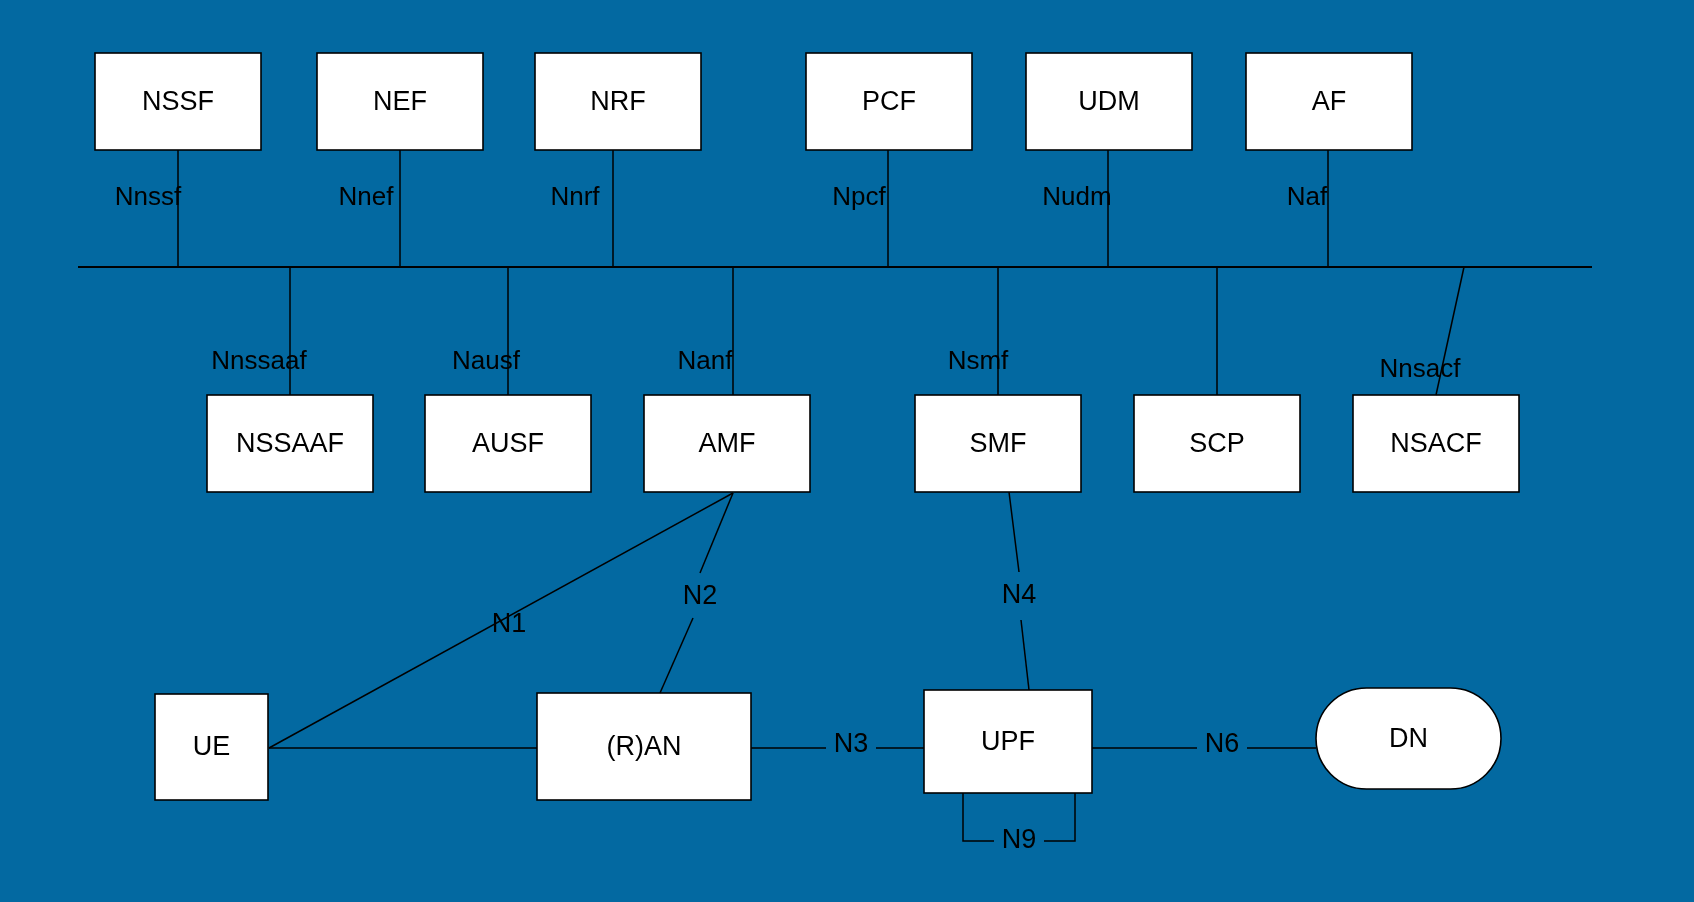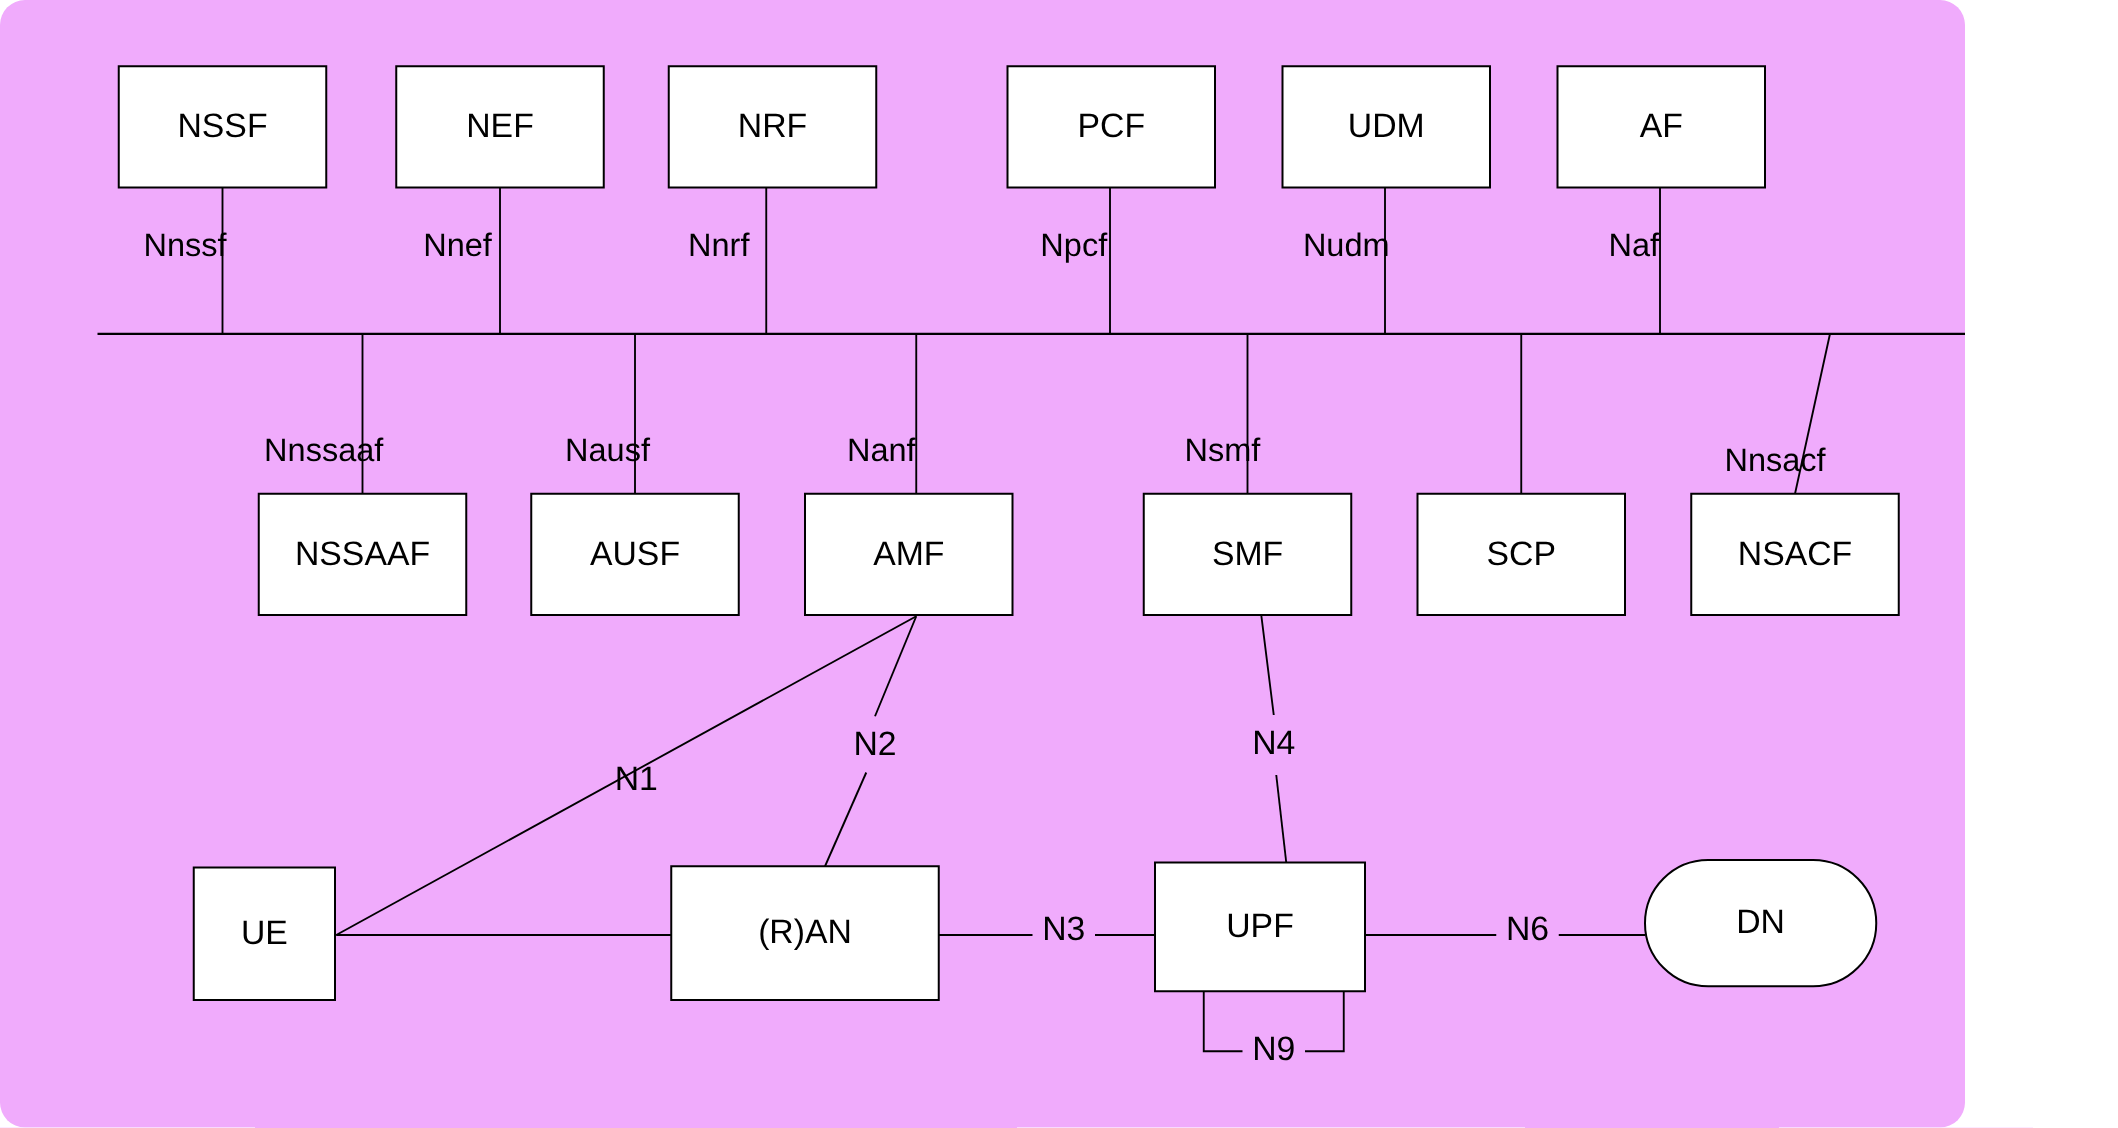--- a/index.html
+++ b/index.html
@@ -6,25 +6,24 @@
   html, body {
     margin: 0;
     padding: 0;
     background: #ffffff;
   }
   body {
     font-family: "Liberation Sans", sans-serif;
   }
   #diagram-root {
     position: relative;
-    width: 1572px;
+    width: 1694px;
     height: 902px;
-    background: #f0abfc;
+    background: #0369a1;
     overflow: hidden;
-    border-radius: 20px;
   }
   svg#arch-svg {
     display: block;
     width: 1694px;
     height: 902px;
   }
   .nf-box {
     fill: #ffffff;
     stroke: #000000;
     stroke-width: 1.6;

